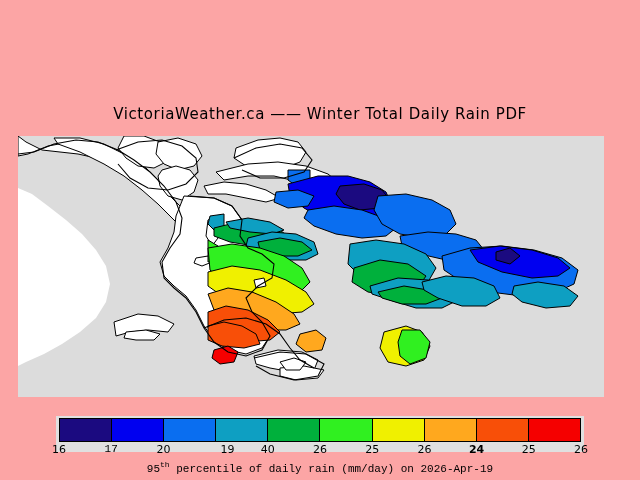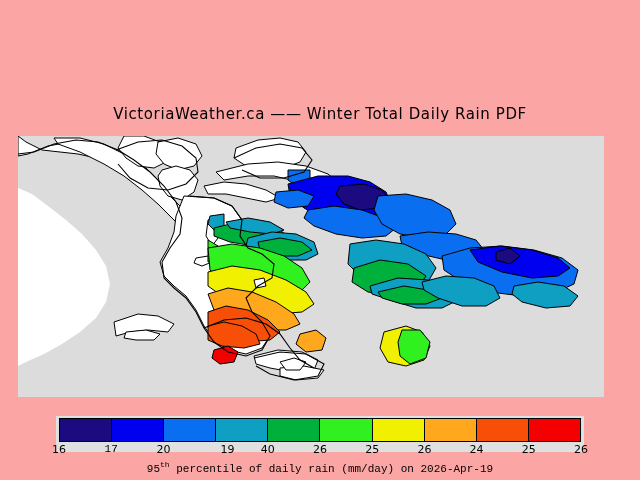--- a/index.html
+++ b/index.html
@@ -291,20 +291,20 @@
       </div>
     <div id="cbar-ticks">
         <div class="cbar-tick" style="left: 0%;">16</div>
         <div class="cbar-tick" style="left: 10%; font-family: Liberation Mono, monospace;">17</div>
         <div class="cbar-tick" style="left: 20%;">20</div>
         <div class="cbar-tick" style="left: 30%; margin-left: 12px;">19</div>
         <div class="cbar-tick" style="left: 40%;">40</div>
         <div class="cbar-tick" style="left: 50%;">26</div>
         <div class="cbar-tick" style="left: 60%;">25</div>
         <div class="cbar-tick" style="left: 70%;">26</div>
-        <div class="cbar-tick" style="left: 80%;">24</div>
+        <div class="cbar-tick" style="left: 80%; font-weight: bold;">24</div>
         <div class="cbar-tick" style="left: 90%;">25</div>
         <div class="cbar-tick" style="left: 100%;">26</div>
       </div>
     <div id="cbar-caption">95<sup>th</sup> percentile of daily rain (mm/day) on 2026-Apr-19</div>
   </div>
 
 </div>
 
 </body></html>

